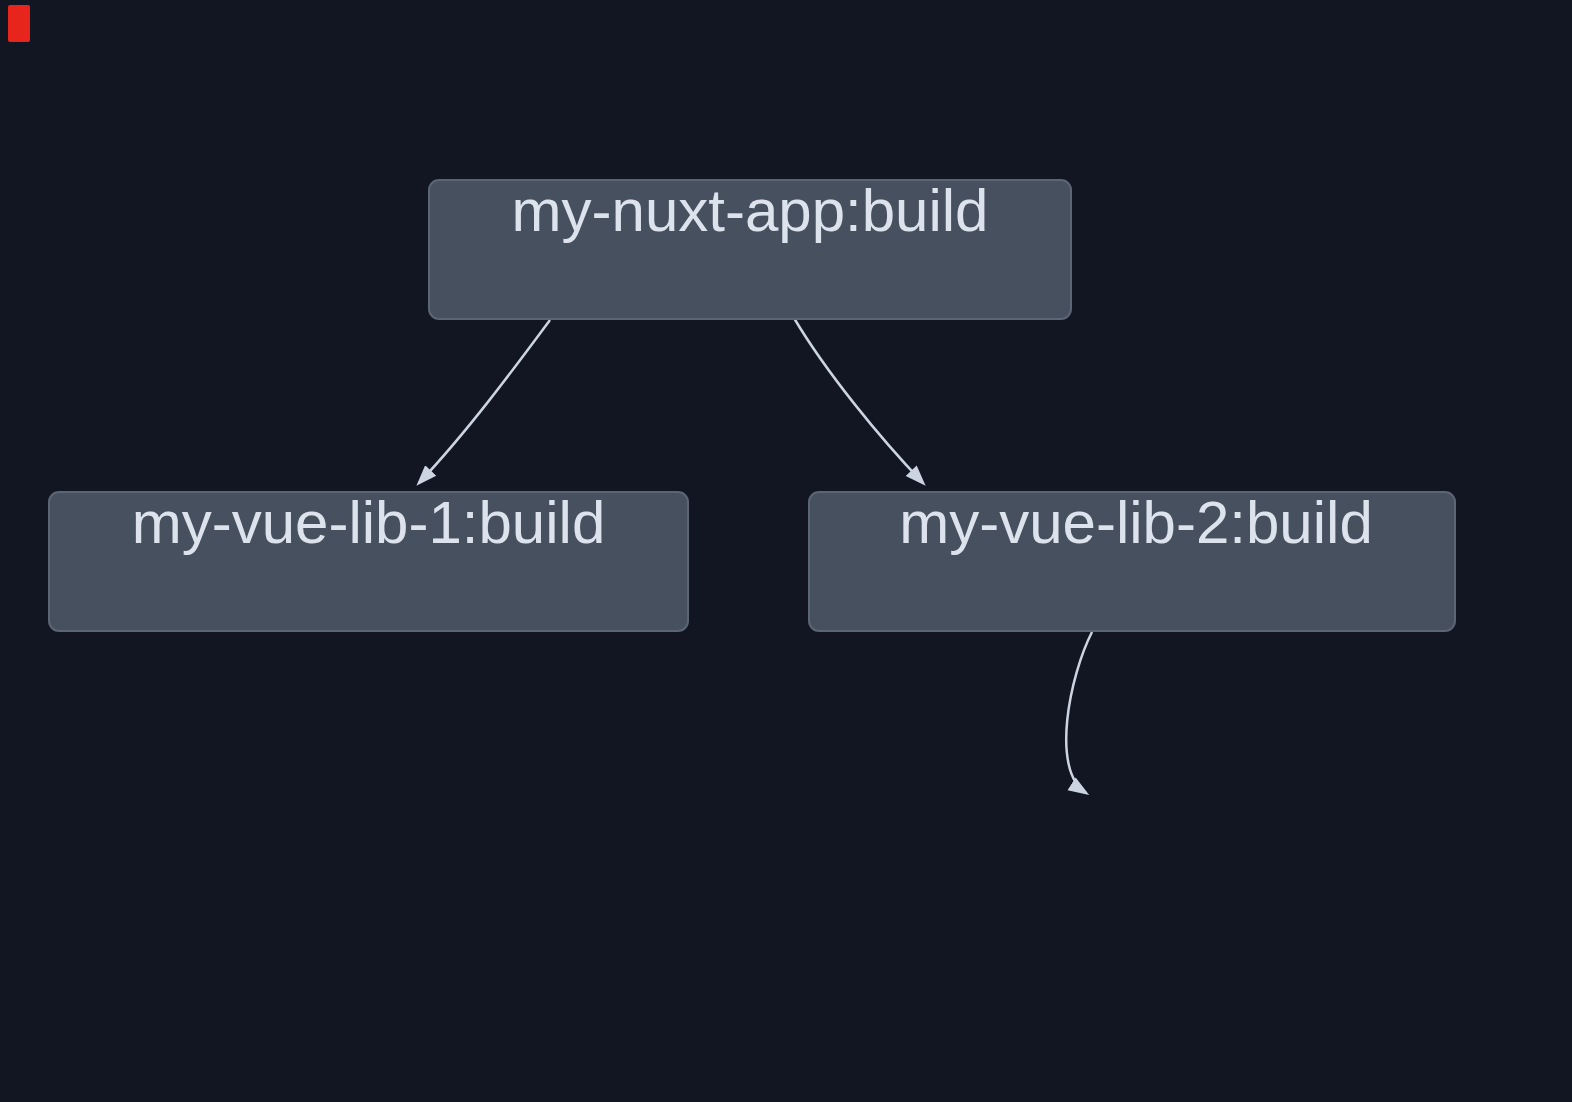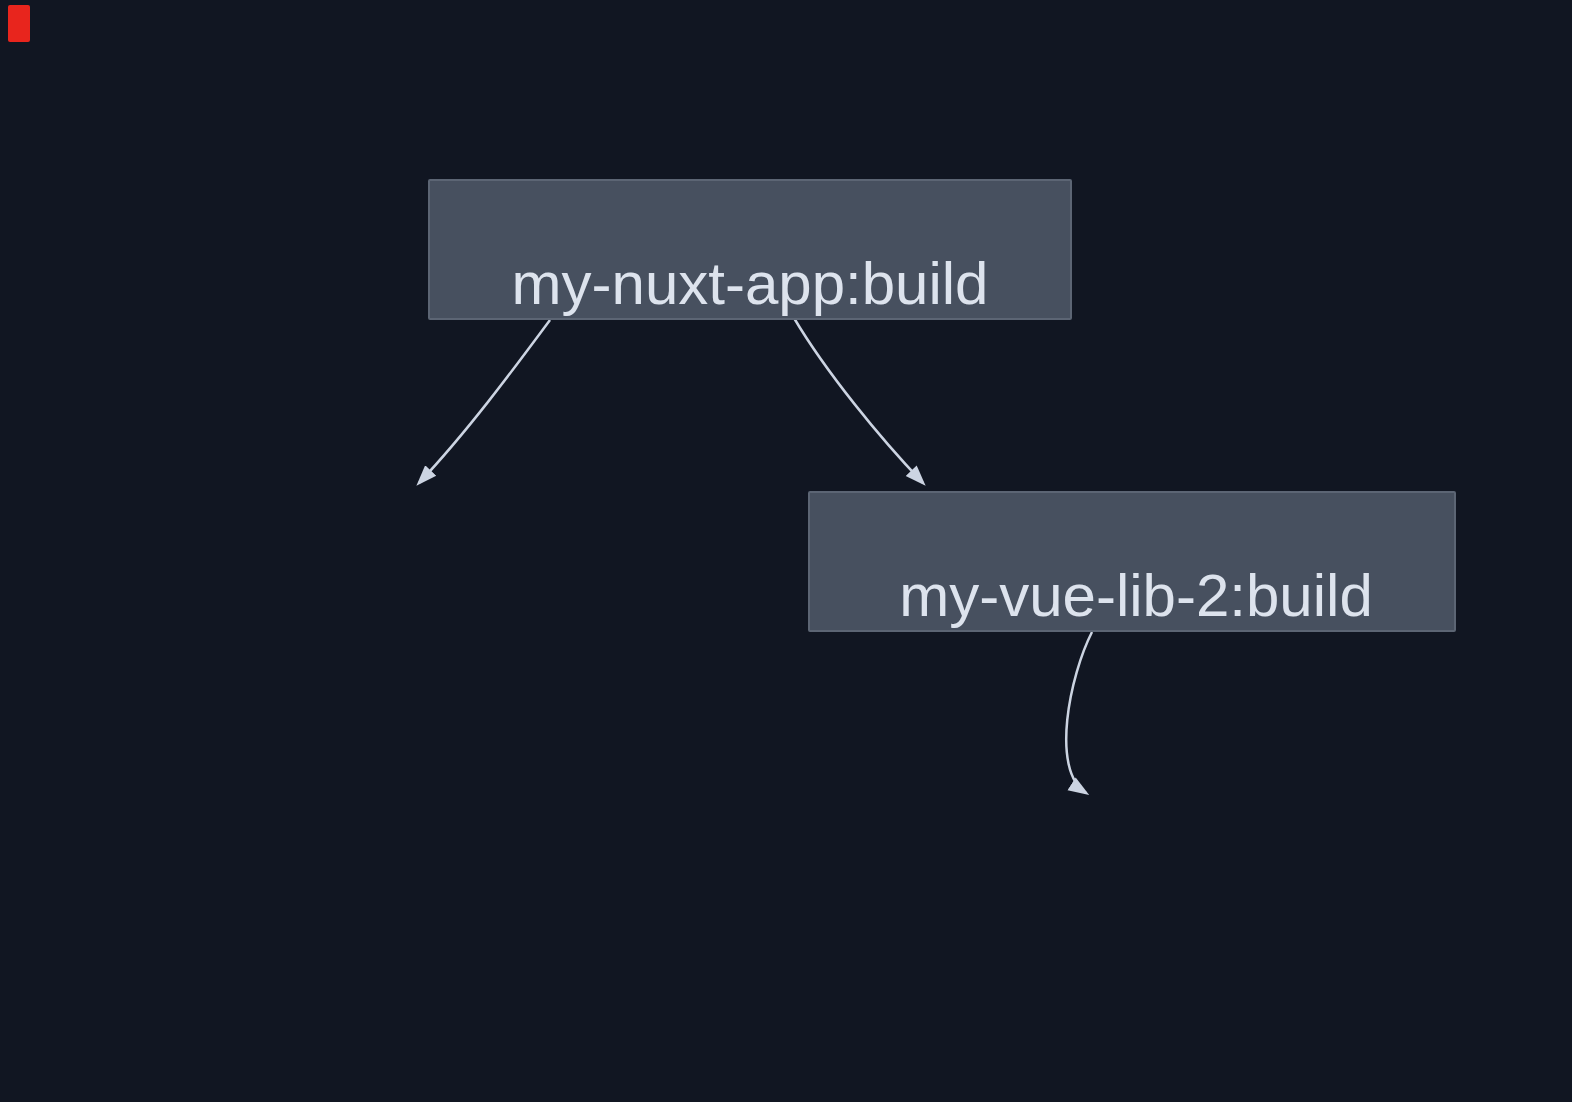--- a/index.html
+++ b/index.html
@@ -33,23 +33,23 @@
   }
   .edges-layer .arrowhead {
     fill: var(--edge, #CCD4E2);
     stroke: none;
   }
   .task-node {
     position: absolute;
     box-sizing: border-box;
     background: var(--node-fill, #47505F);
     border: 2px solid var(--node-border, #5C6574);
-    border-radius: 2px;
+    border-radius: 11px;
     display: flex;
-    align-items: flex-end;
+    align-items: flex-start;
     justify-content: center;
     cursor: pointer;
   }
   .task-node .label {
     color: var(--node-text, #DDE3ED);
     font-size: 60px;
     font-weight: 400;
     letter-spacing: 0;
     white-space: nowrap;
     line-height: 1;
@@ -82,20 +82,23 @@
     </defs>
     <path class="edge" marker-end="url(#arrow)" d="M 550 320 C 513 370, 467 432, 419 483"></path>
     <path class="edge" marker-end="url(#arrow)" d="M 794 318 C 826 372, 880 438, 923 483"></path>
     <path class="edge" marker-end="url(#arrow)" d="M 1092 632 C 1070 675, 1050 770, 1086 793"></path>
   </svg>
 
   <div class="task-node node-top">
     <span class="label">my-nuxt-app:build</span>
   </div>
 
+  <div class="task-node node-left">
+    <span class="label">my-vue-lib-1:build</span>
+  </div>
 
   <div class="task-node node-right">
     <span class="label">my-vue-lib-2:build</span>
   </div>
 
 
   <div class="red-marker"></div>
 
 </div>
 

